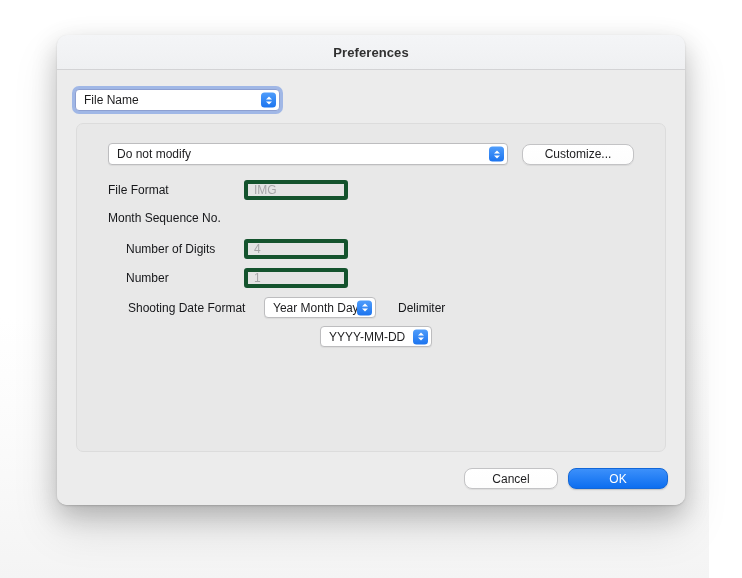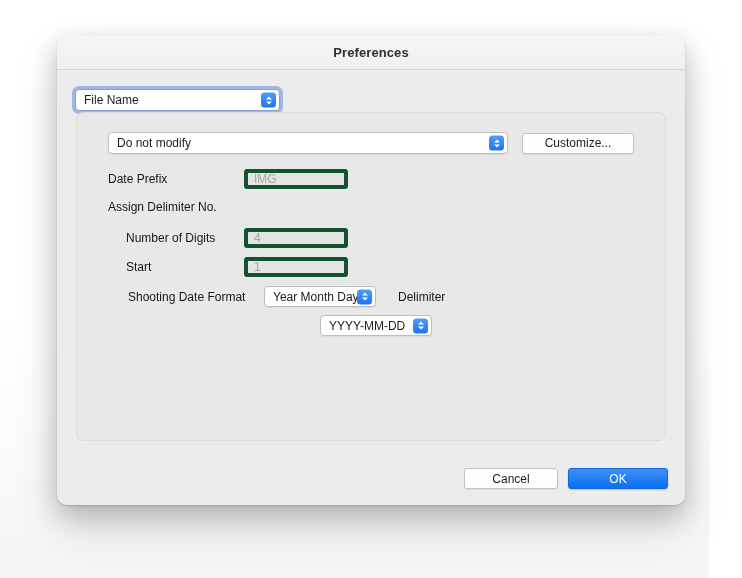--- a/index.html
+++ b/index.html
@@ -115,21 +115,21 @@
   }
   .popup.category {
     width: 205px;
     height: 22px;
   }
 
   
   .panel {
     position: absolute;
     left: 19px;
-    top: 42px;
+    top: 53px;
     width: 590px;
     height: 329px;
     box-sizing: border-box;
     background: #e8e8e8;
     border: 1px solid #dcdcdc;
     border-radius: 7px;
   }
 
   
   .row {
@@ -151,21 +151,21 @@
   }
   .btn {
     display: inline-flex;
     align-items: center;
     justify-content: center;
     box-sizing: border-box;
     height: 21px;
     padding: 0 13px;
     background: linear-gradient(180deg, #ffffff 0%, #fdfdfd 100%);
     border: 1px solid #c3c3c5;
-    border-radius: 3px;
+    border-radius: 8px;
     box-shadow: 0 1px 1px rgba(0,0,0,0.07);
     font-size: 12px;
     color: #1d1d1f;
     cursor: default;
     white-space: nowrap;
   }
   .btn.customize {
     margin-left: 14px;
     min-width: 112px;
   }
@@ -261,35 +261,35 @@
             <span>Do not modify</span>
             <span class="arrows">
               <span class="up"></span>
                 <span class="dn"></span>
             </span>
           </div>
           <div class="btn customize">Customize...</div>
         </div>
 
         <div class="row row-prefix">
-          <span class="lbl">Date Prefix</span>
+          <span class="lbl">File Format</span>
           <div class="tfield">IMG</div>
         </div>
 
         <div class="row row-assign">
-          <span class="lbl">Assign Delimiter No.</span>
+          <span class="lbl">Month Sequence No.</span>
         </div>
 
         <div class="row row-digits">
           <span class="lbl">Number of Digits</span>
           <div class="tfield">4</div>
         </div>
 
         <div class="row row-start">
-          <span class="lbl">Start</span>
+          <span class="lbl">Number</span>
           <div class="tfield">1</div>
         </div>
 
         <div class="row row-date">
           <span class="lbl main">Shooting Date Format</span>
           <div class="popup datefmt">
             <span>Year Month Day</span>
             <span class="arrows">
               <span class="up"></span>
                 <span class="dn"></span>

